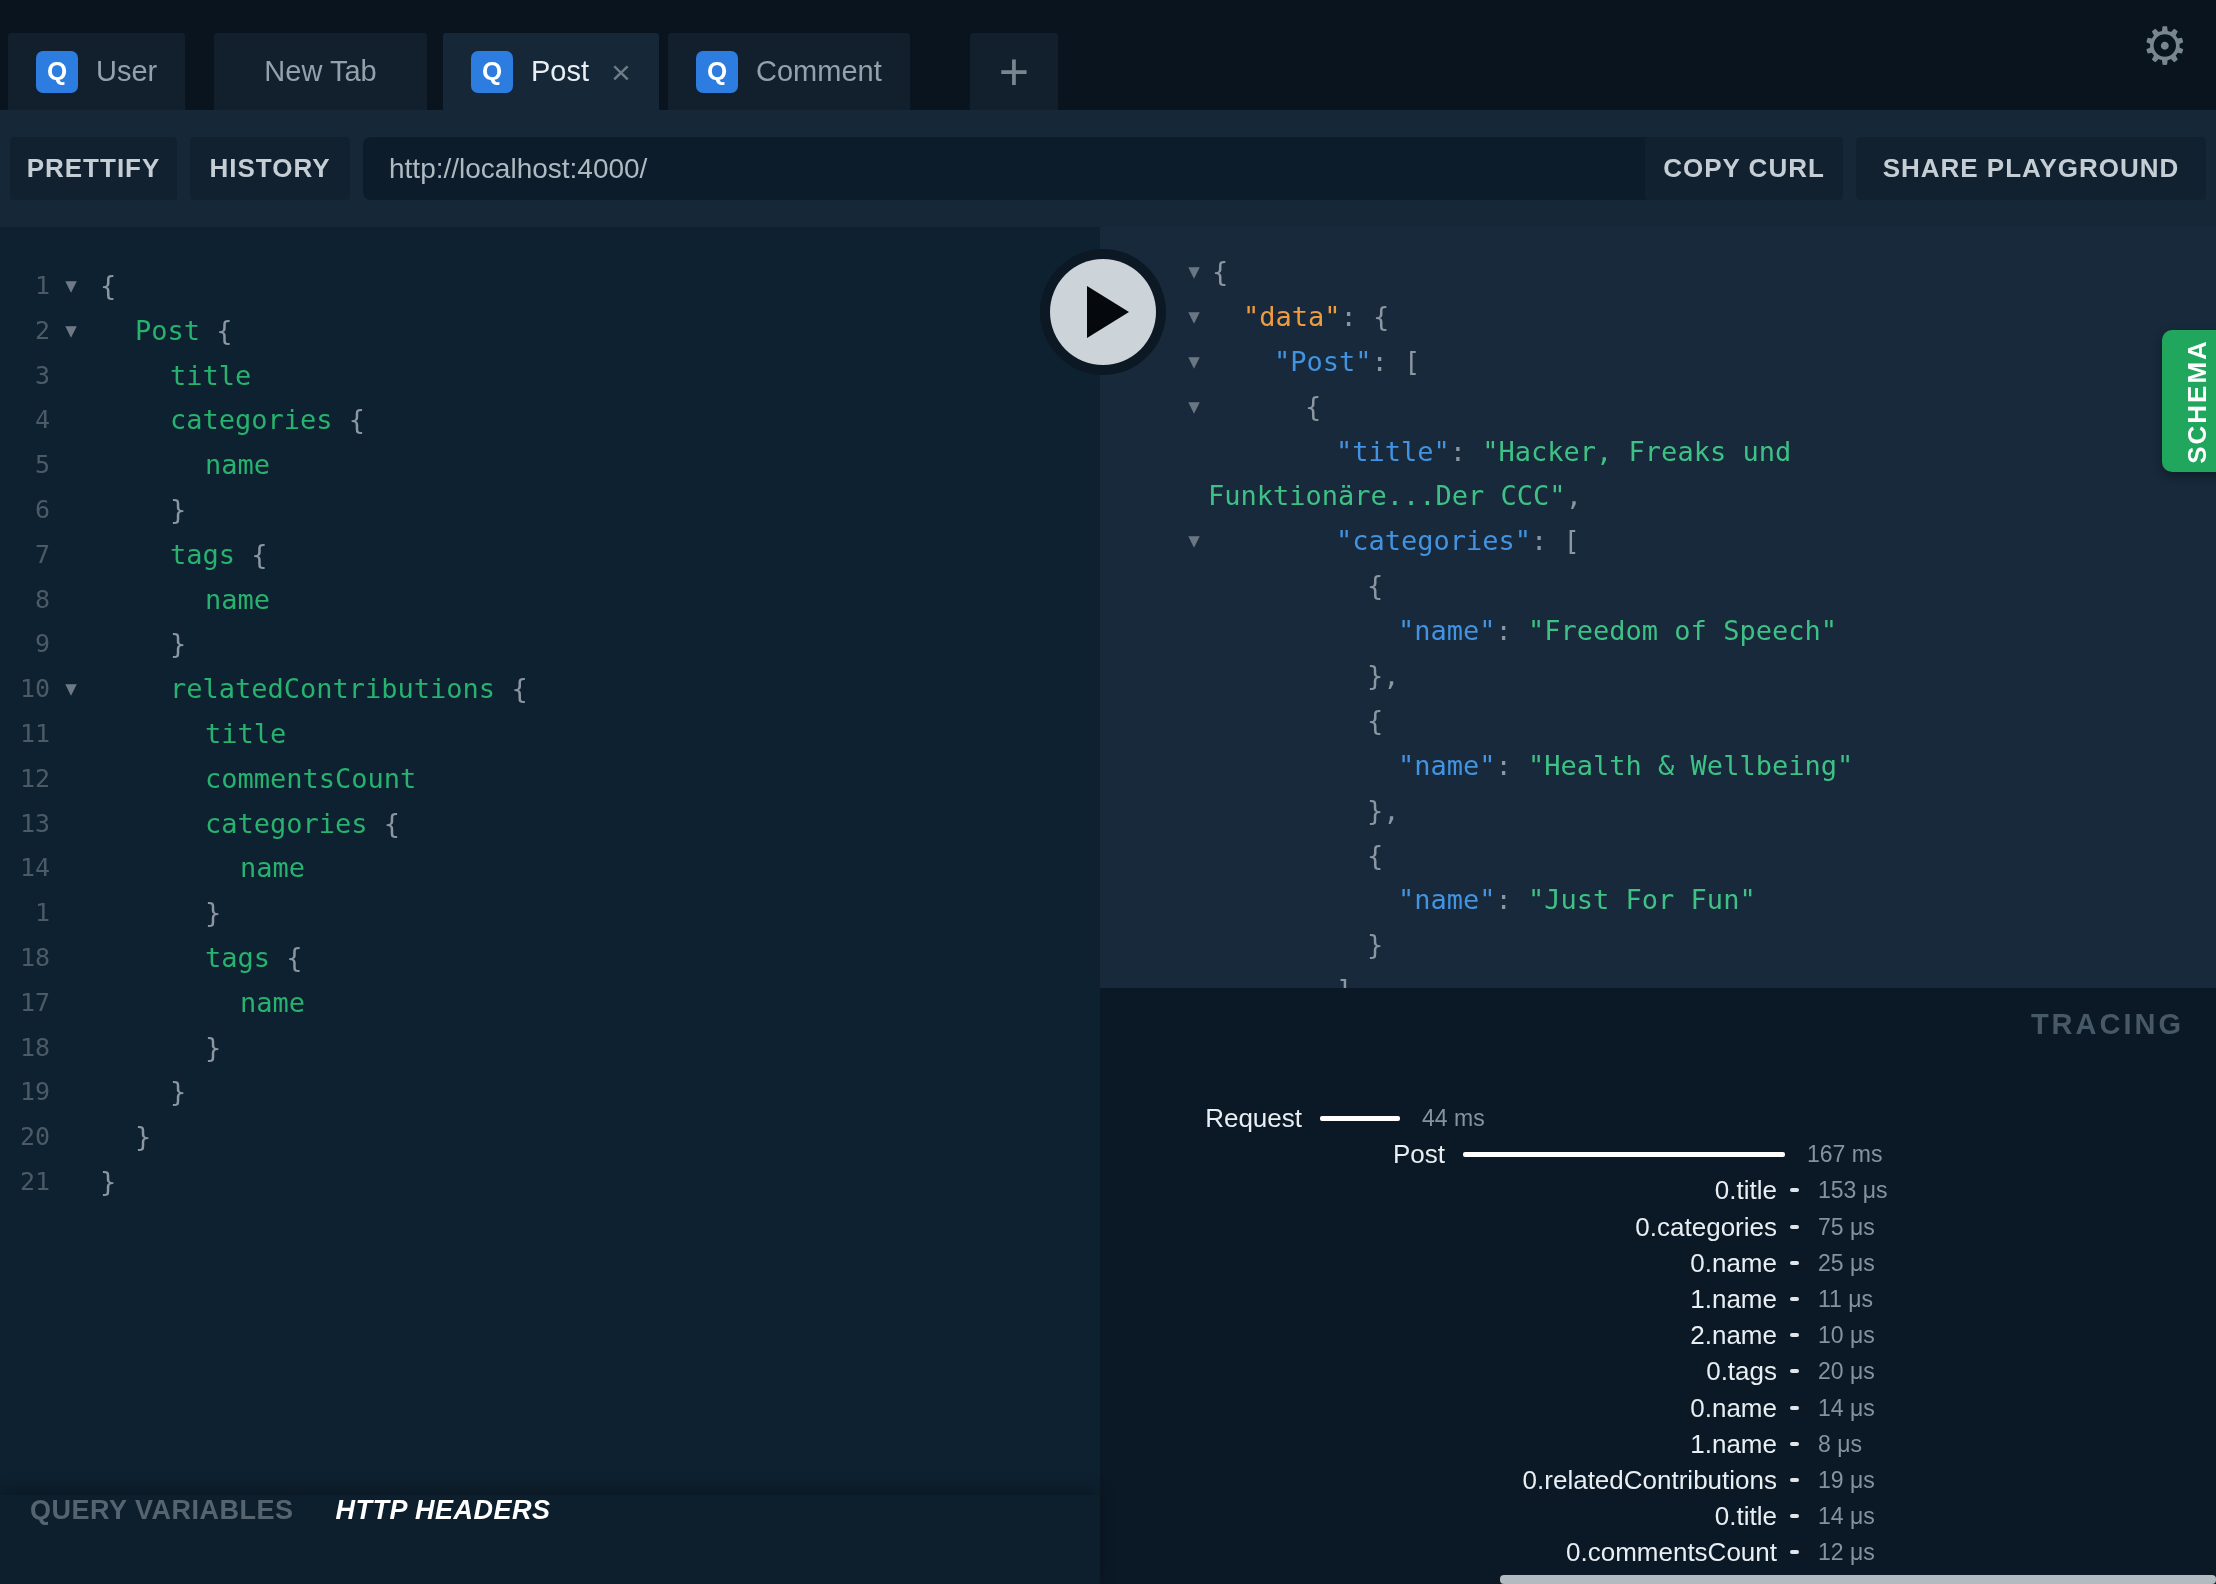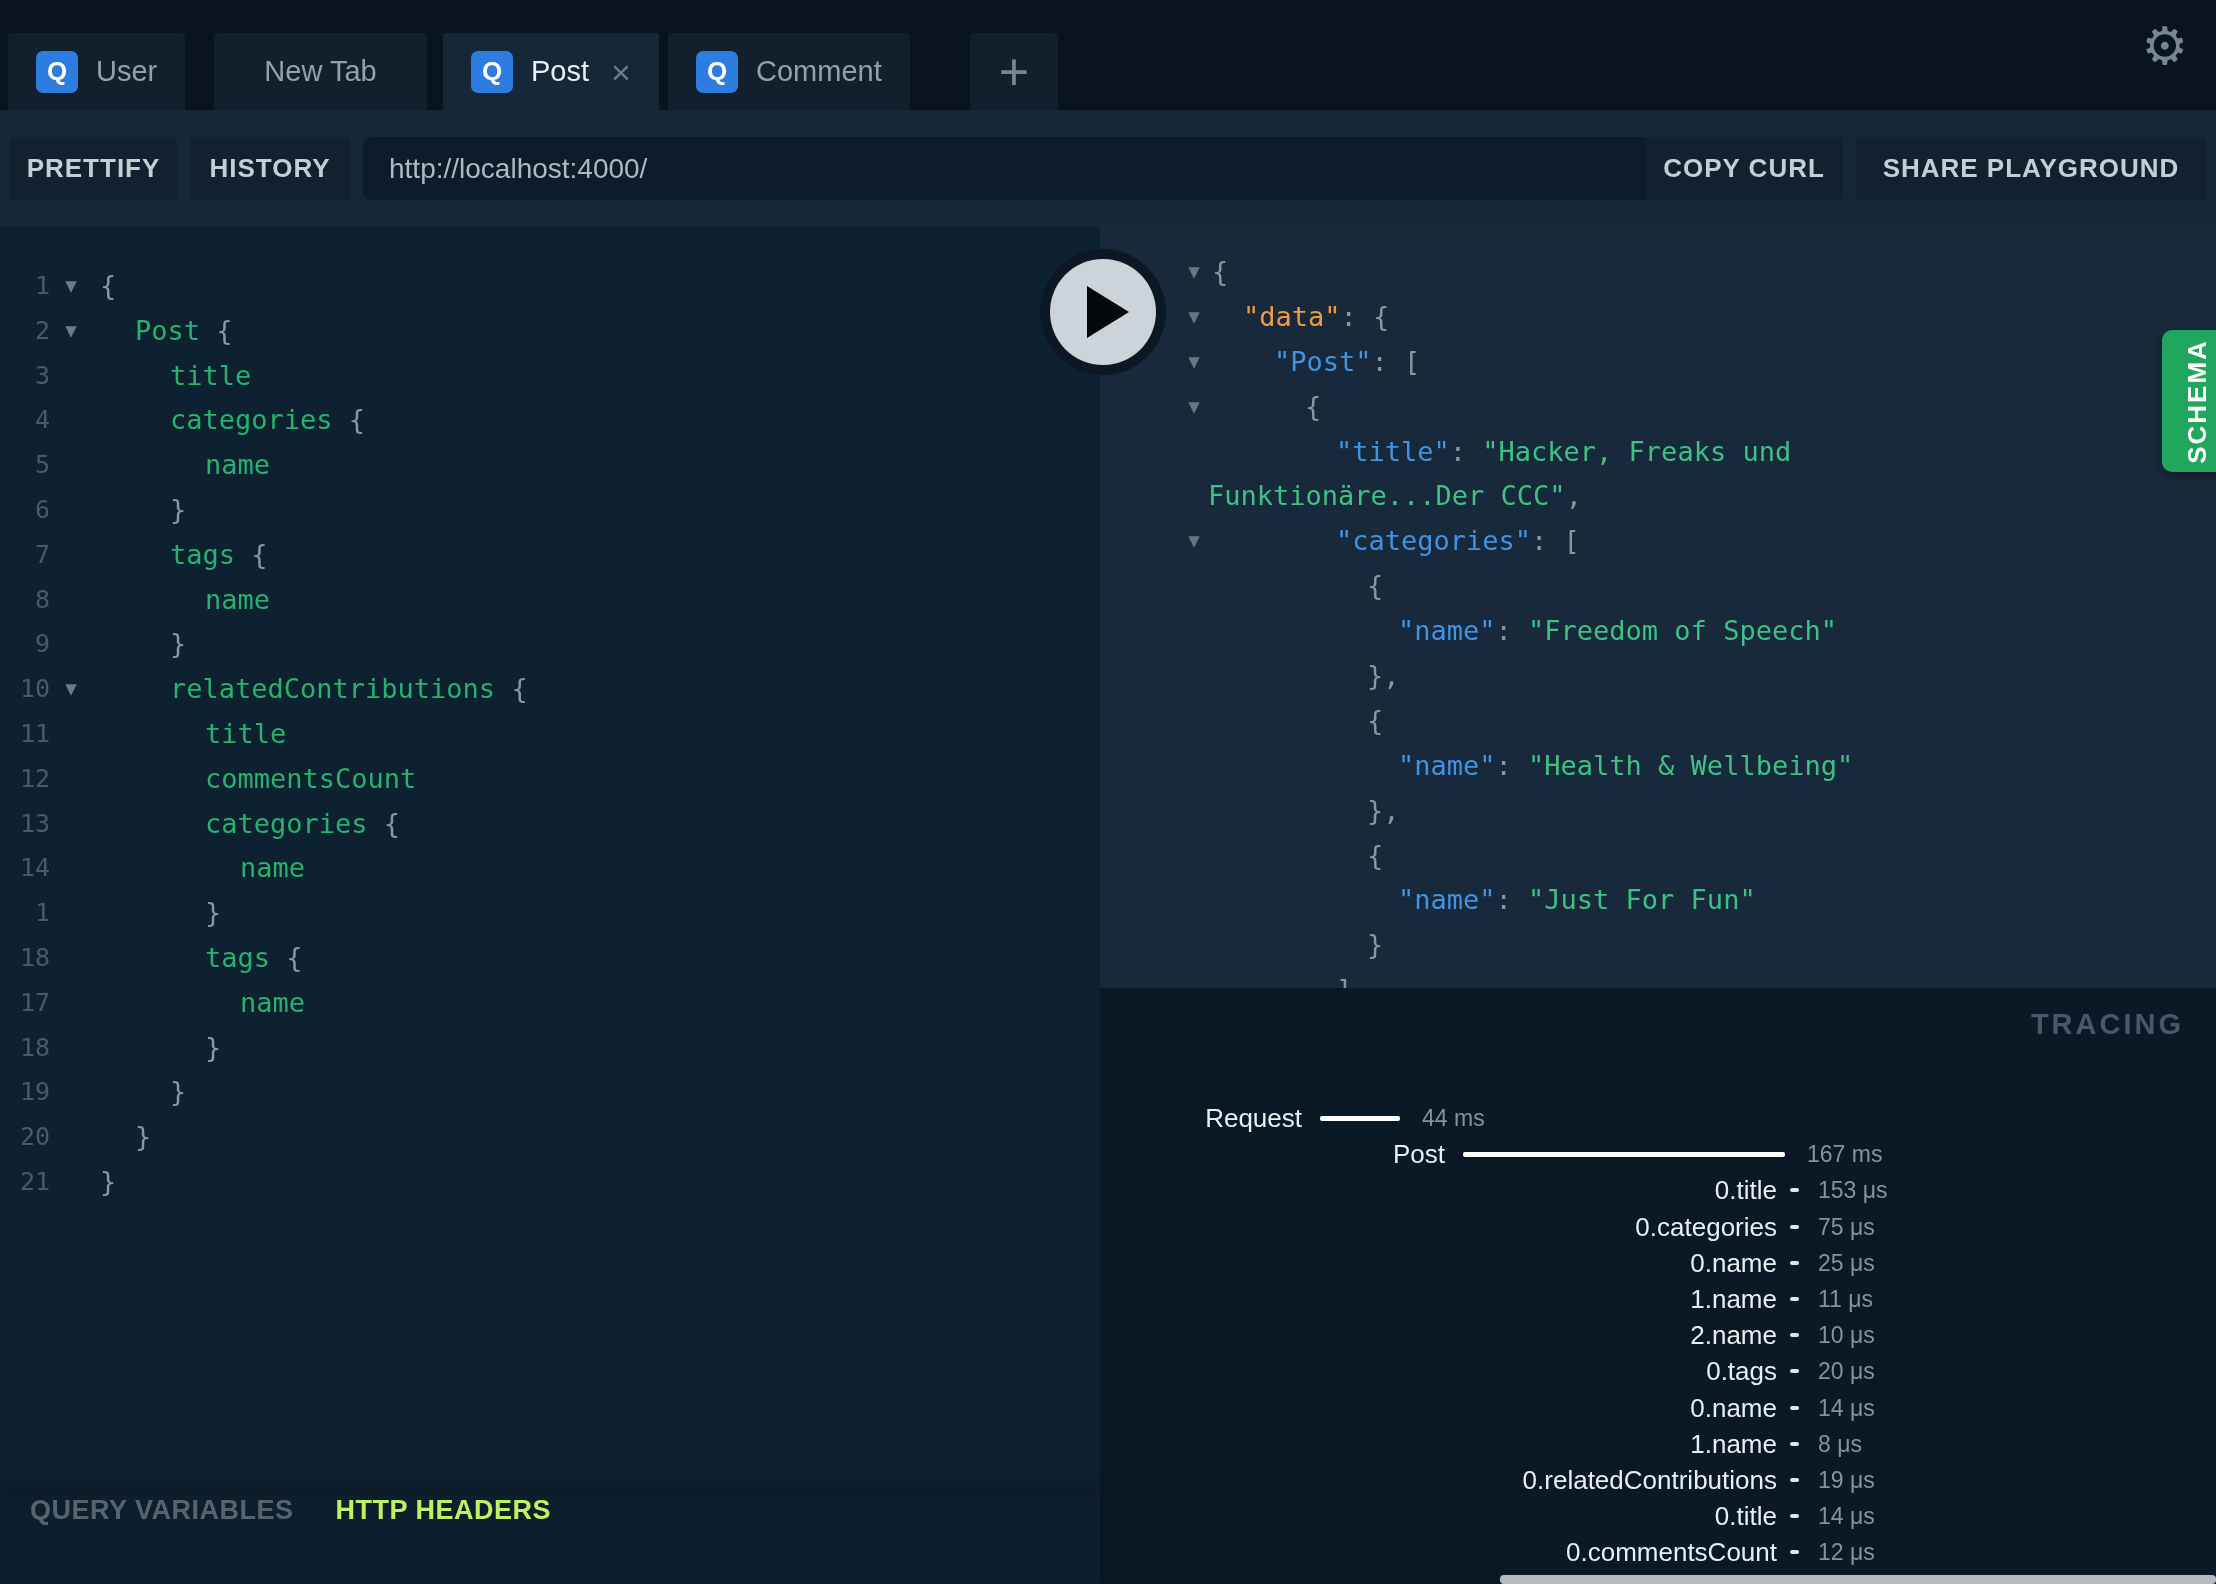--- a/index.html
+++ b/index.html
@@ -85,21 +85,21 @@
     color:#e9eef2; font-size:26px; white-space:nowrap; }
   .tr-bar { position:absolute; height:5px; top:16px; background:#fff; border-radius:2px; }
   .tr-dash { position:absolute; width:9px; height:4px; top:16px; background:#dfe5ea; border-radius:2px; }
   .tr-value { position:absolute; top:0; height:36px; line-height:36px; color:#8593a0; font-size:23px; white-space:nowrap; }
   .tr-scrollbar { position:absolute; left:400px; bottom:0; width:716px; height:9px; background:#b3bac0; border-radius:4px; cursor:pointer; }
   
   .bottombar { position:absolute; left:0; top:1495px; width:1100px; height:89px; background:#0d1e2d;
     box-shadow:0 -6px 14px rgba(0,0,0,.28); display:flex; gap:42px; padding:0 30px; }
   .bb-item { font-size:27px; font-weight:bold; letter-spacing:.5px; cursor:pointer; white-space:nowrap; }
   .bb-dim { color:#56646f; }
-  .bb-lit { color:#bef264; }
+  .bb-lit { color:#ffffff;font-style:italic; }
 </style>
 </head>
 <body>
 
 <div id="app">
 
   <div class="tabbar">
     <div class="tab" style="left:8px;">
       <span class="q-badge">Q</span>
       <span class="tab-label">User</span>

